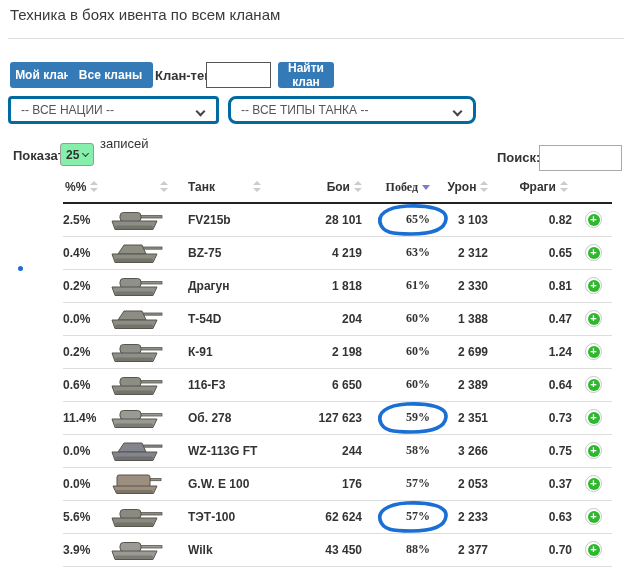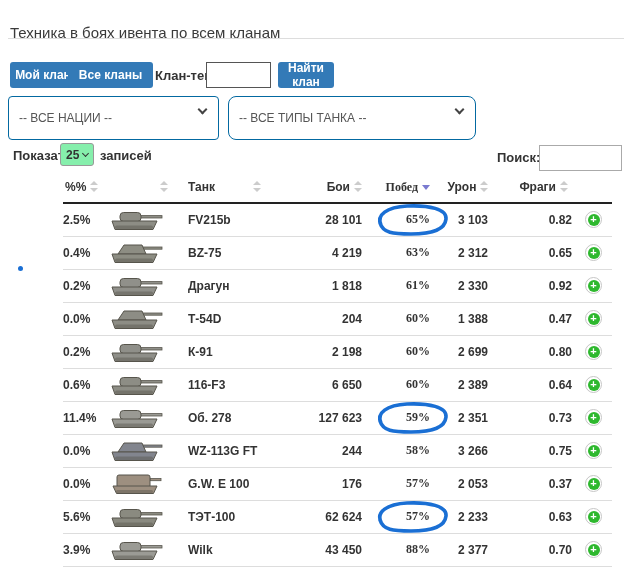--- a/index.html
+++ b/index.html
@@ -1,50 +1,50 @@
 <!DOCTYPE html>
 <html><head>
 <meta charset="utf-8">
 <style>
   * { margin:0; padding:0; box-sizing:border-box; }
   html,body { background:#fff; }
   body { font-family:"Liberation Sans","DejaVu Sans",sans-serif; color:#333; }
   #stage { position:relative; width:624px; height:567px; overflow:hidden; background:#fff; }
 
   
-  .page-title { position:absolute; left:10px; top:24px; font-size:15px; color:#3a3a3a; }
+  .page-title { position:absolute; left:10px; top:6px; font-size:15px; color:#3a3a3a; }
   .title-rule { position:absolute; left:8px; top:38px; width:616px; border-top:1px solid #ddd; }
 
   
   .btn { position:absolute; top:62px; height:26px; background:#337ab7; color:#ffffff;
          font-size:12px; font-weight:bold; border:none; border-radius:3px;
          display:flex; align-items:center; justify-content:center; cursor:pointer; }
   #btn-my { left:10px; width:66px; }
   #btn-all { left:68px; width:85px; }
   #btn-find { left:278px; width:56px; }
   .clantag-label { position:absolute; left:155px; top:68px; font-size:13px; font-weight:bold; }
   #clantag-input { position:absolute; left:206px; top:62px; width:65px; height:26px;
                    border:1px solid #555; background:#fff; font-size:12px; padding:0 4px; }
 
   
-  .fake-select { position:absolute; top:96px; height:44px; border:1px solid #0369a1;
+  .fake-select { position:absolute; top:96px; height:28px; border:3px solid #0369a1;
                  border-radius:4px; background:#fff; font-size:12px; color:#555;
                  display:flex; align-items:center; padding:0 26px 0 10px; cursor:pointer; }
   #select-nation { left:8px; width:211px; }
   #select-type { left:228px; width:248px;border-radius:8px; }
   .chev { position:absolute; right:12px; top:9px; width:7px; height:7px;
           border-right:2px solid #444; border-bottom:2px solid #444; transform:rotate(45deg); }
 
   
   .show-label { position:absolute; left:13px; top:148px; font-size:13px; font-weight:bold; }
   .page-size { position:absolute; left:60px; top:143px; width:34px; height:23px;
                border:1px solid #999; border-radius:3px; font-size:12px; font-weight:bold;
                display:flex; align-items:center; padding-left:5px; cursor:pointer; background:#86efac; }
   .page-size .chev { right:5px; top:7px; width:5px; height:5px; border-width:1.5px; border-color:#333; }
-  .records-label { position:absolute; left:100px; top:148px; font-size:13px; font-weight:bold; }
+  .records-label { position:absolute; left:100px; top:136px; font-size:13px; font-weight:normal; }
   .search-label { position:absolute; left:497px; top:150px; font-size:13px; font-weight:bold; }
   #search-input { position:absolute; left:539px; top:145px; width:83px; height:26px;
                   border:1px solid #aaa; font-size:12px; padding:0 5px; }
 
   
   table { position:absolute; left:63px; top:172px; width:549px; border-collapse:collapse; table-layout:fixed; }
   th { height:31px; border-bottom:2px solid #222; font-size:12px; font-weight:bold;
        color:#333; vertical-align:middle; cursor:pointer; white-space:nowrap; }
   td { height:33px; border-bottom:1px solid #ddd; font-size:12px; font-weight:bold;
        color:#333; vertical-align:middle; white-space:nowrap; }
@@ -175,21 +175,21 @@
               <rect x="31" y="8.6" width="23" height="2.4" fill="#90908a" stroke="#57554c" stroke-width="0.8"></rect>
              <rect x="12" y="5.5" width="21" height="9" rx="3.5" fill="#90908a" stroke="#57554c"></rect>
              <path d="M4,14 h45 l-4,8.5 h-38 z" fill="#90908a" stroke="#57554c"></path>
              <rect x="7" y="18.5" width="38" height="3.5" rx="1.7" fill="#57554c" opacity="0.45"></rect>
             </svg>
           </td>
           <td class="c-tank">Драгун</td>
           <td class="c-bat">1 818</td>
           <td class="c-win">61%</td>
           <td class="c-dmg">2 330</td>
-          <td class="c-frag">0.92</td>
+          <td class="c-frag">0.81</td>
           <td class="c-plus"><span class="plus-btn">
               <span class="plus-inner">+</span>
             </span></td>
         </tr>
         <tr>
           <td class="c-pct">0.0%</td>
           <td class="c-img">
             <svg class="tank-svg" width="56" height="26" viewBox="0 0 56 26">
               <rect x="33" y="7" width="21" height="2.2" fill="#8d8d85" stroke="#57554c" stroke-width="0.8"></rect>
              <path d="M10,14 L16,5 L34,5 L38,14 Z" fill="#8d8d85" stroke="#57554c"></path>
@@ -213,21 +213,21 @@
               <rect x="31" y="8.6" width="23" height="2.4" fill="#8f8f89" stroke="#57554c" stroke-width="0.8"></rect>
              <rect x="12" y="5.5" width="21" height="9" rx="3.5" fill="#8f8f89" stroke="#57554c"></rect>
              <path d="M4,14 h45 l-4,8.5 h-38 z" fill="#8f8f89" stroke="#57554c"></path>
              <rect x="7" y="18.5" width="38" height="3.5" rx="1.7" fill="#57554c" opacity="0.45"></rect>
             </svg>
           </td>
           <td class="c-tank">К-91</td>
           <td class="c-bat">2 198</td>
           <td class="c-win">60%</td>
           <td class="c-dmg">2 699</td>
-          <td class="c-frag">0.80</td>
+          <td class="c-frag">1.24</td>
           <td class="c-plus"><span class="plus-btn">
               <span class="plus-inner">+</span>
             </span></td>
         </tr>
         <tr>
           <td class="c-pct">0.6%</td>
           <td class="c-img">
             <svg class="tank-svg" width="56" height="26" viewBox="0 0 56 26">
               <rect x="31" y="8.6" width="23" height="2.4" fill="#8d8d85" stroke="#57554c" stroke-width="0.8"></rect>
              <rect x="12" y="5.5" width="21" height="9" rx="3.5" fill="#8d8d85" stroke="#57554c"></rect>

